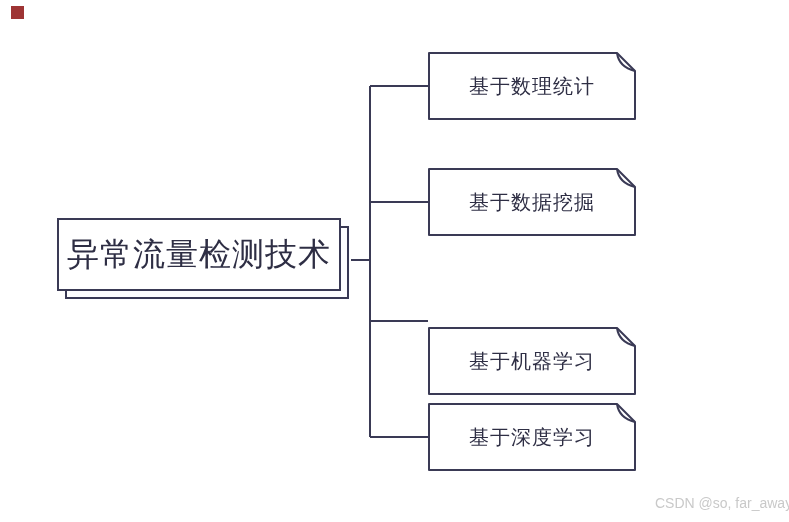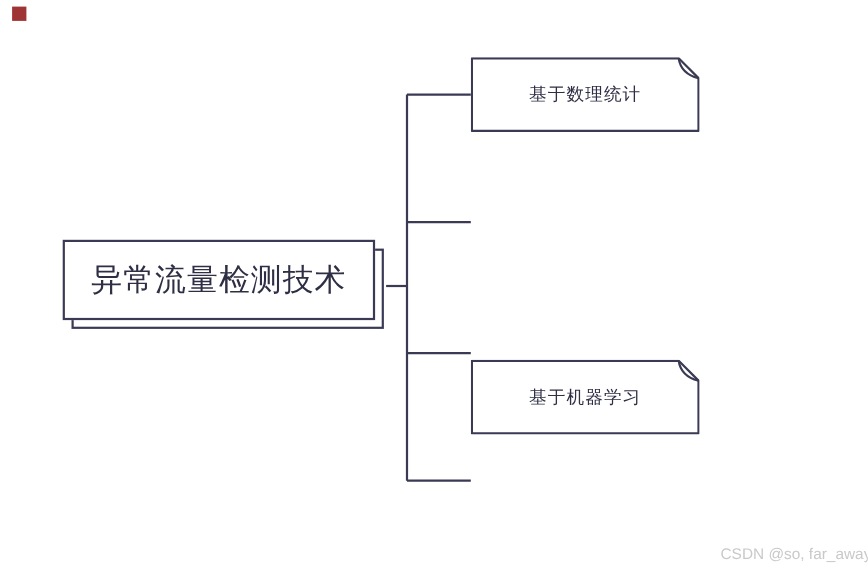--- a/index.html
+++ b/index.html
@@ -47,21 +47,21 @@
     width: 284px;
     height: 73px;
     border: 2px solid #3a3a55;
     background: #ffffff;
     box-sizing: border-box;
     display: flex;
     align-items: center;
     justify-content: center;
   }
   .root-label {
-    font-size: 28px;
+    font-size: 32px;
     letter-spacing: 1px;
     color: #2e2e44;
     white-space: nowrap;
   }
   
   .note {
     position: absolute;
     left: 428px;
     width: 208px;
     height: 68px;
@@ -74,21 +74,21 @@
   }
   .note-label {
     position: absolute;
     left: 0;
     top: 0;
     width: 100%;
     height: 100%;
     display: flex;
     align-items: center;
     justify-content: center;
-    font-size: 16px;
+    font-size: 20px;
     letter-spacing: 1px;
     color: #2e2e44;
     white-space: nowrap;
   }
   .note-1 { top: 52px; }
   .note-2 { top: 168px; }
   .note-3 { top: 287px; margin-top: 40px; }
   .note-4 { top: 403px; }
   .watermark {
     position: absolute;
@@ -123,25 +123,39 @@
   </div>
 
   <div class="note note-1">
     <svg width="208" height="68" viewBox="0 0 208 68">
       <path d="M1 1 H189 L207 19 V67 H1 Z" fill="#ffffff" stroke="#3a3a55" stroke-width="2" stroke-linejoin="round"></path>
       <path d="M189 1 Q191 15 207 19" fill="none" stroke="#3a3a55" stroke-width="2"></path>
     </svg>
     <span class="note-label">基于数理统计</span>
   </div>
 
+  <div class="note note-2">
+    <svg width="208" height="68" viewBox="0 0 208 68">
+      <path d="M1 1 H189 L207 19 V67 H1 Z" fill="#ffffff" stroke="#3a3a55" stroke-width="2" stroke-linejoin="round"></path>
+      <path d="M189 1 Q191 15 207 19" fill="none" stroke="#3a3a55" stroke-width="2"></path>
+    </svg>
+    <span class="note-label">基于数据挖掘</span>
+  </div>
 
   <div class="note note-3">
     <svg width="208" height="68" viewBox="0 0 208 68">
       <path d="M1 1 H189 L207 19 V67 H1 Z" fill="#ffffff" stroke="#3a3a55" stroke-width="2" stroke-linejoin="round"></path>
       <path d="M189 1 Q191 15 207 19" fill="none" stroke="#3a3a55" stroke-width="2"></path>
     </svg>
     <span class="note-label">基于机器学习</span>
   </div>
 
+  <div class="note note-4">
+    <svg width="208" height="68" viewBox="0 0 208 68">
+      <path d="M1 1 H189 L207 19 V67 H1 Z" fill="#ffffff" stroke="#3a3a55" stroke-width="2" stroke-linejoin="round"></path>
+      <path d="M189 1 Q191 15 207 19" fill="none" stroke="#3a3a55" stroke-width="2"></path>
+    </svg>
+    <span class="note-label">基于深度学习</span>
+  </div>
 
   <div class="watermark">CSDN @so, far_away</div>
 
 </div>
 
 </body></html>

